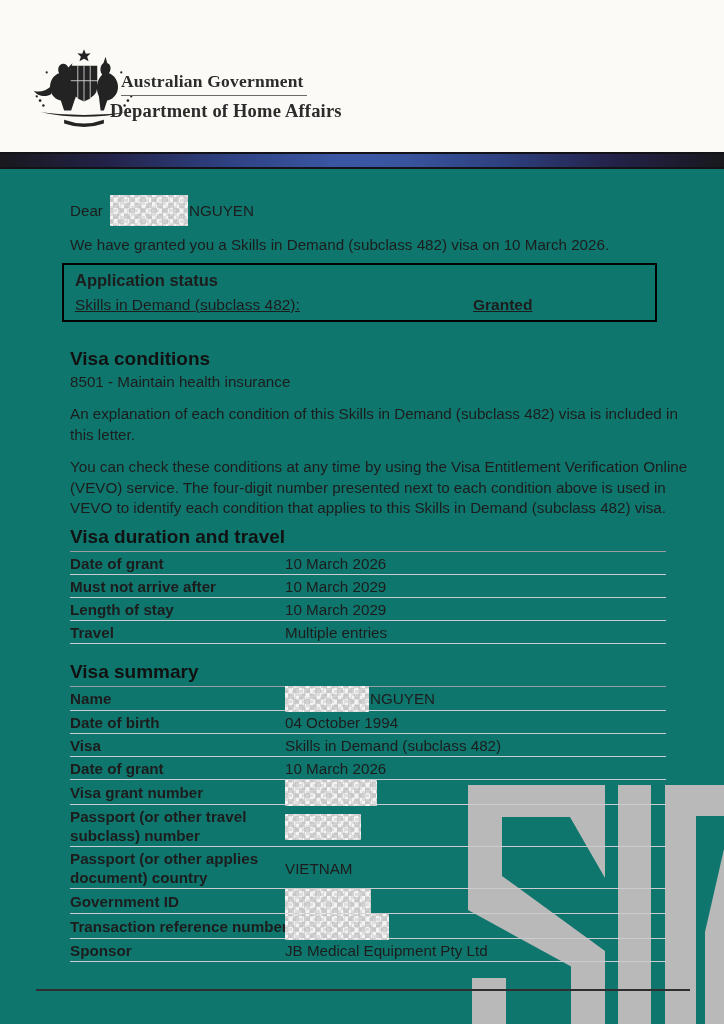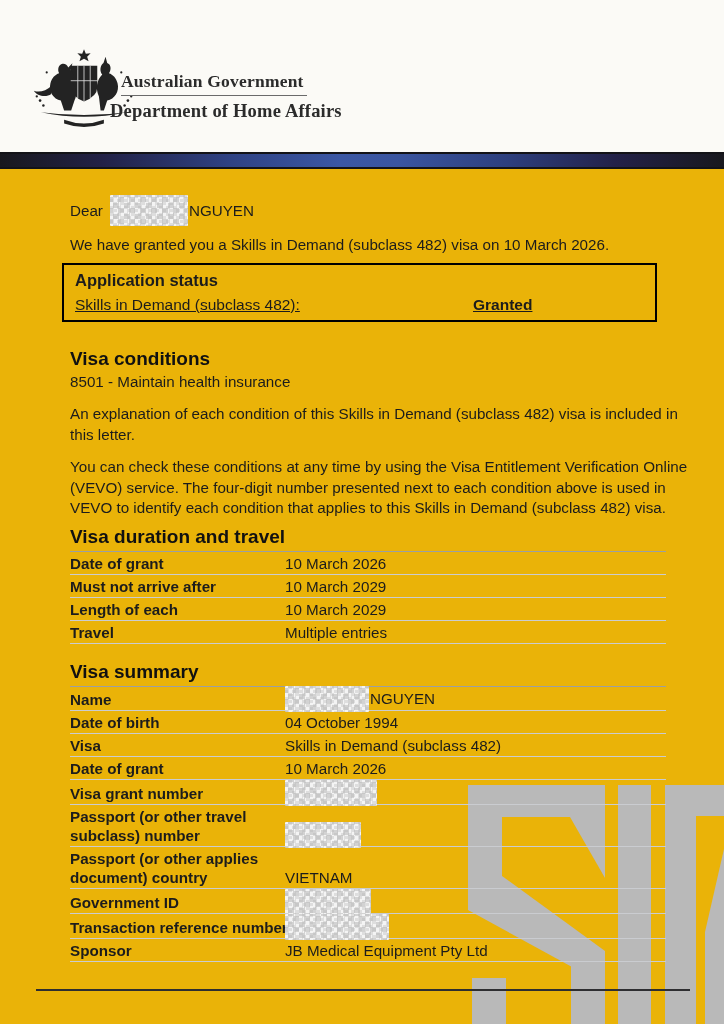--- a/index.html
+++ b/index.html
@@ -1,20 +1,20 @@
 <!DOCTYPE html>
 <html><head>
 <meta charset="utf-8">
 <style>
   * { margin:0; padding:0; box-sizing:border-box; }
   html,body { background:#ffffff; }
   body { font-family:"Liberation Sans","DejaVu Sans",sans-serif; color:#1c1c1c; }
 
   .page {
-    position:relative; width:724px; height:1024px; background:#eab308;
+    position:relative; width:724px; height:1024px; background:#0f766e;
     overflow:hidden; margin:0 auto;
   }
 
   
   .watermark { position:absolute; left:0; top:0; width:724px; height:1024px; z-index:1; }
 
   
   .header { position:relative; height:152px; background:#fbfaf6; z-index:2; }
   .coat { position:absolute; left:26px; top:44px; width:116px; height:90px; }
   .gov-title {
@@ -70,21 +70,21 @@
   .h-conditions { margin-top:25px; }
   .h-duration   { margin-top:6px; margin-bottom:2px; }
   .h-summary    { margin-top:16px; margin-bottom:2px; }
 
   .condition-line { line-height:21px; }
   .para { margin-top:12px; }
   .pline { line-height:20.5px; white-space:nowrap; }
 
   .dtable { border-top:1.4px solid #9b9fa3; width:596px; }
   .trow {
-    display:flex; align-items:flex-end;
+    display:flex; align-items:center;
     border-bottom:1px solid #caccd0;
     padding:2px 0 1px 0; min-height:22.5px; line-height:19px;
   }
   .trow.tall { min-height:40px; }
   .tlabel { width:215px; flex:none; font-weight:bold; }
   .tlabel.nw { white-space:nowrap; }
   .tvalue { flex:1; }
 
   .bottom-rule { position:absolute; left:36px; top:989px; width:654px; height:2px; background:#2e2e30; z-index:3; }
 </style>
@@ -187,21 +187,21 @@
     <div class="dtable">
       <div class="trow">
         <div class="tlabel">Date of grant</div>
         <div class="tvalue">10 March 2026</div>
       </div>
       <div class="trow">
         <div class="tlabel">Must not arrive after</div>
         <div class="tvalue">10 March 2029</div>
       </div>
       <div class="trow">
-        <div class="tlabel">Length of each</div>
+        <div class="tlabel">Length of stay</div>
         <div class="tvalue">10 March 2029</div>
       </div>
       <div class="trow">
         <div class="tlabel">Travel</div>
         <div class="tvalue">Multiple entries</div>
       </div>
     </div>
 
     <h2 class="section h-summary">Visa summary</h2>
     <div class="dtable">

